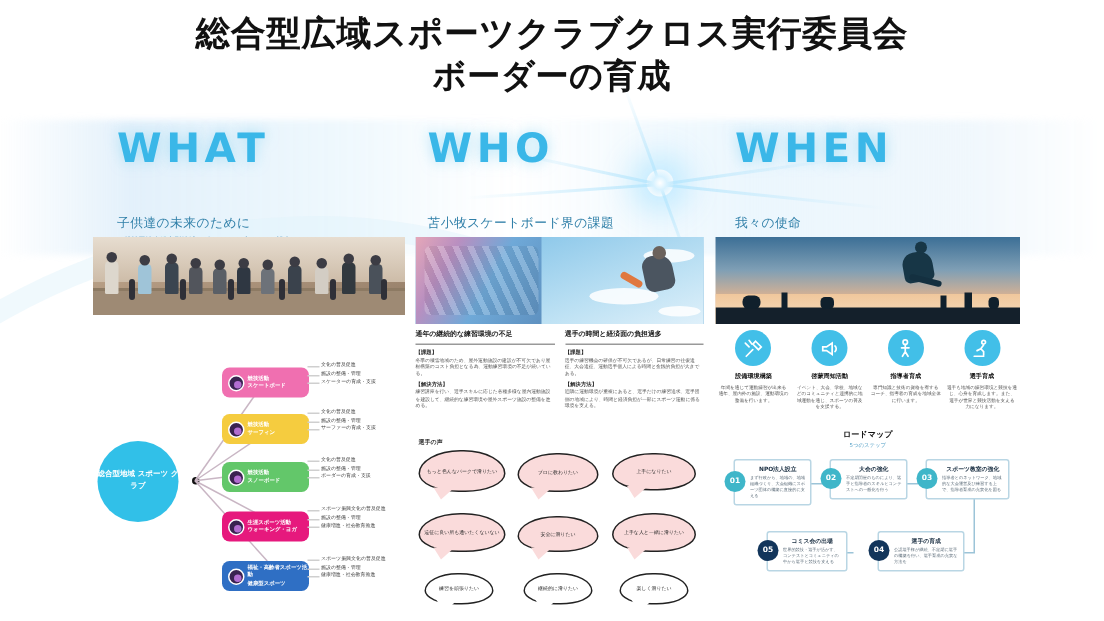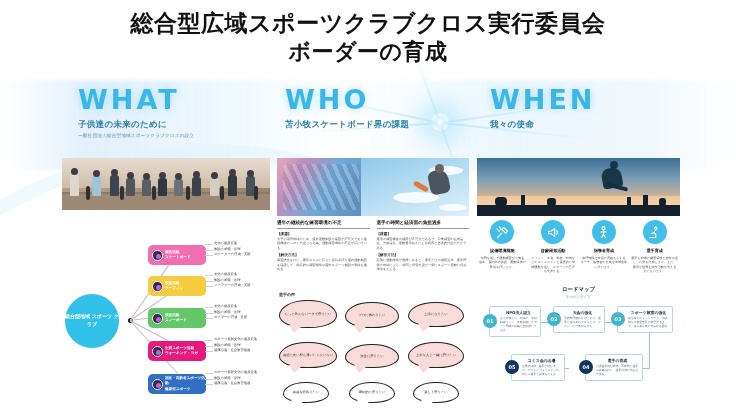--- a/index.html
+++ b/index.html
@@ -53,21 +53,21 @@
 
   .w-row { position: absolute; top: 84px; left: 0; right: 0; height: 62px; }
   .w-col { position: absolute; text-align: left; }
   .w-col.c1 { left: 78px;  width: 200px; }
   .w-col.c2 { left: 285px; width: 180px; }
   .w-col.c3 { left: 490px; width: 190px; }
   .w-big {
     font-size: 27px; font-weight: bold; letter-spacing: 3px;
     color: #3ab7e8; text-shadow: 0 0 9px rgba(120,205,240,.55);
   }
-  .w-small { font-size: 8.5px; font-weight: bold; color: #2f7fa8; margin-top: 4px; letter-spacing: .3px; }
+  .w-small { font-size: 8.5px; font-weight: normal; color: #2f7fa8; margin-top: 28px; letter-spacing: .3px; }
   .w-tiny  { font-size: 4.6px; color: #4a8fb5; margin-top: 2px; letter-spacing: .2px; }
 
   
   .panels { position: absolute; top: 158px; left: 0; width: 736px; height: 256px; }
   .panel { position: absolute; top: 0; background: #fff; }
   .p1 { left: 62px;  width: 208px; height: 252px; }
   .p2 { left: 277px; width: 192px; height: 252px; }
   .p3 { left: 477px; width: 203px; height: 252px; }
 
   

